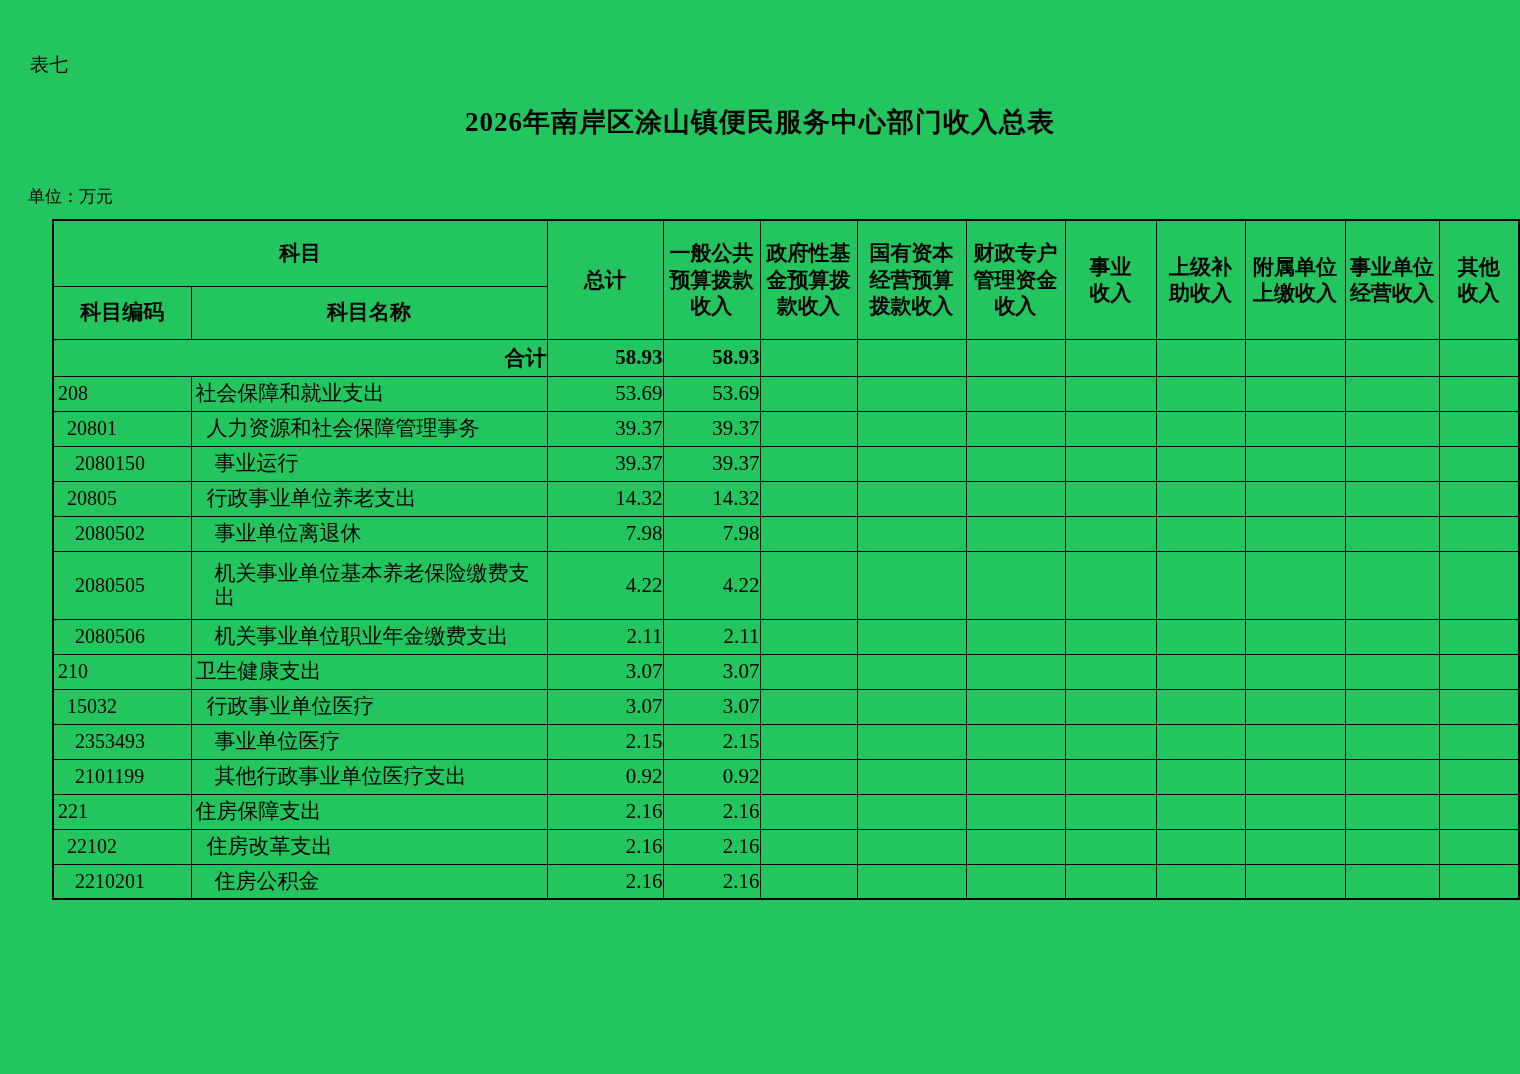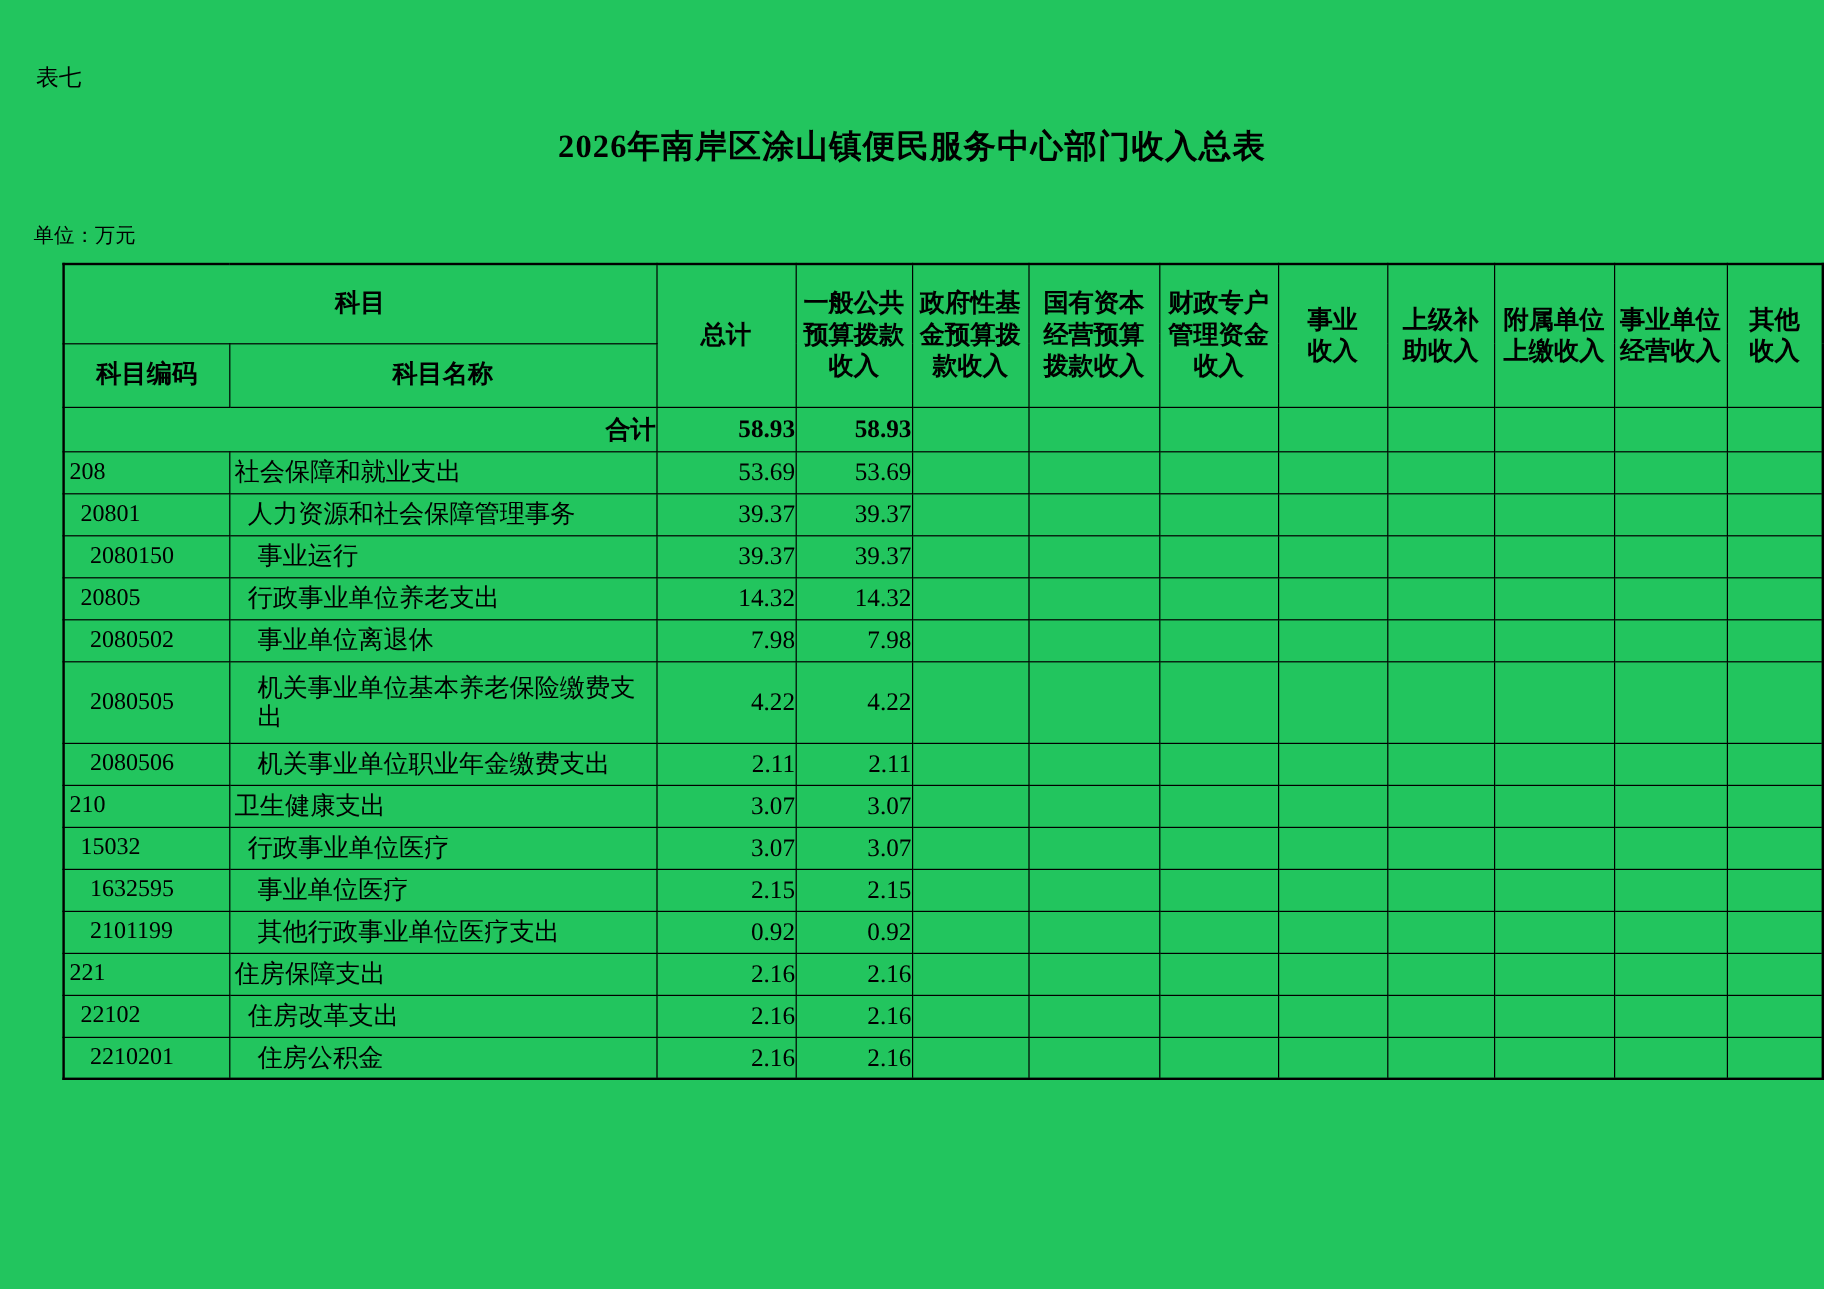--- a/index.html
+++ b/index.html
@@ -299,21 +299,21 @@
           <td class="num"></td>
           <td class="num"></td>
           <td class="num"></td>
           <td class="num"></td>
           <td class="num"></td>
           <td class="num"></td>
           <td class="num"></td>
           <td class="num"></td>
         </tr>
         <tr>
-    <td class="code lv3">1632595</td>
+    <td class="code lv3">2353493</td>
     <td class="name lv3">事业单位医疗</td>
   <td class="num">2.15</td>
           <td class="num">2.15</td>
           <td class="num"></td>
           <td class="num"></td>
           <td class="num"></td>
           <td class="num"></td>
           <td class="num"></td>
           <td class="num"></td>
           <td class="num"></td>

